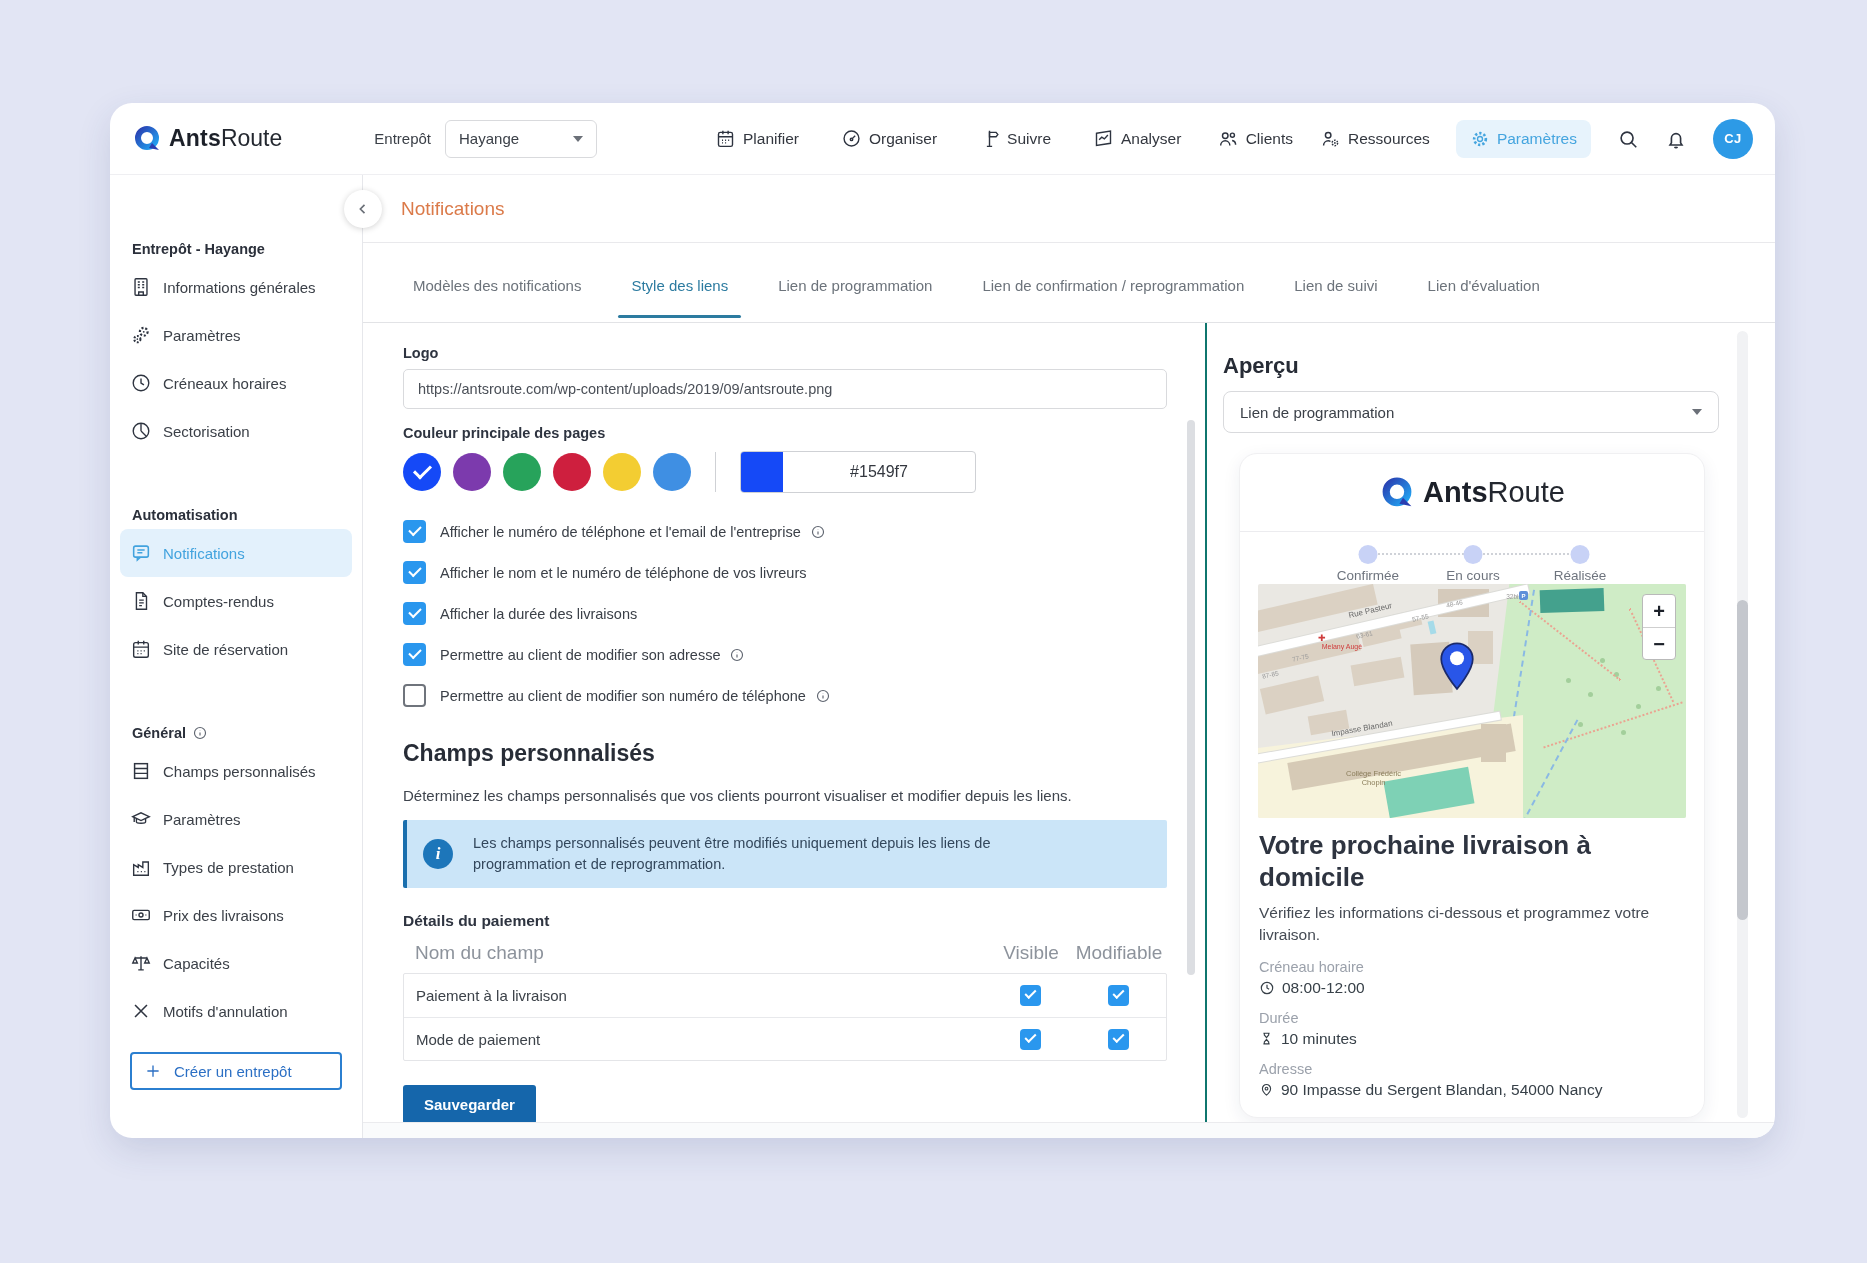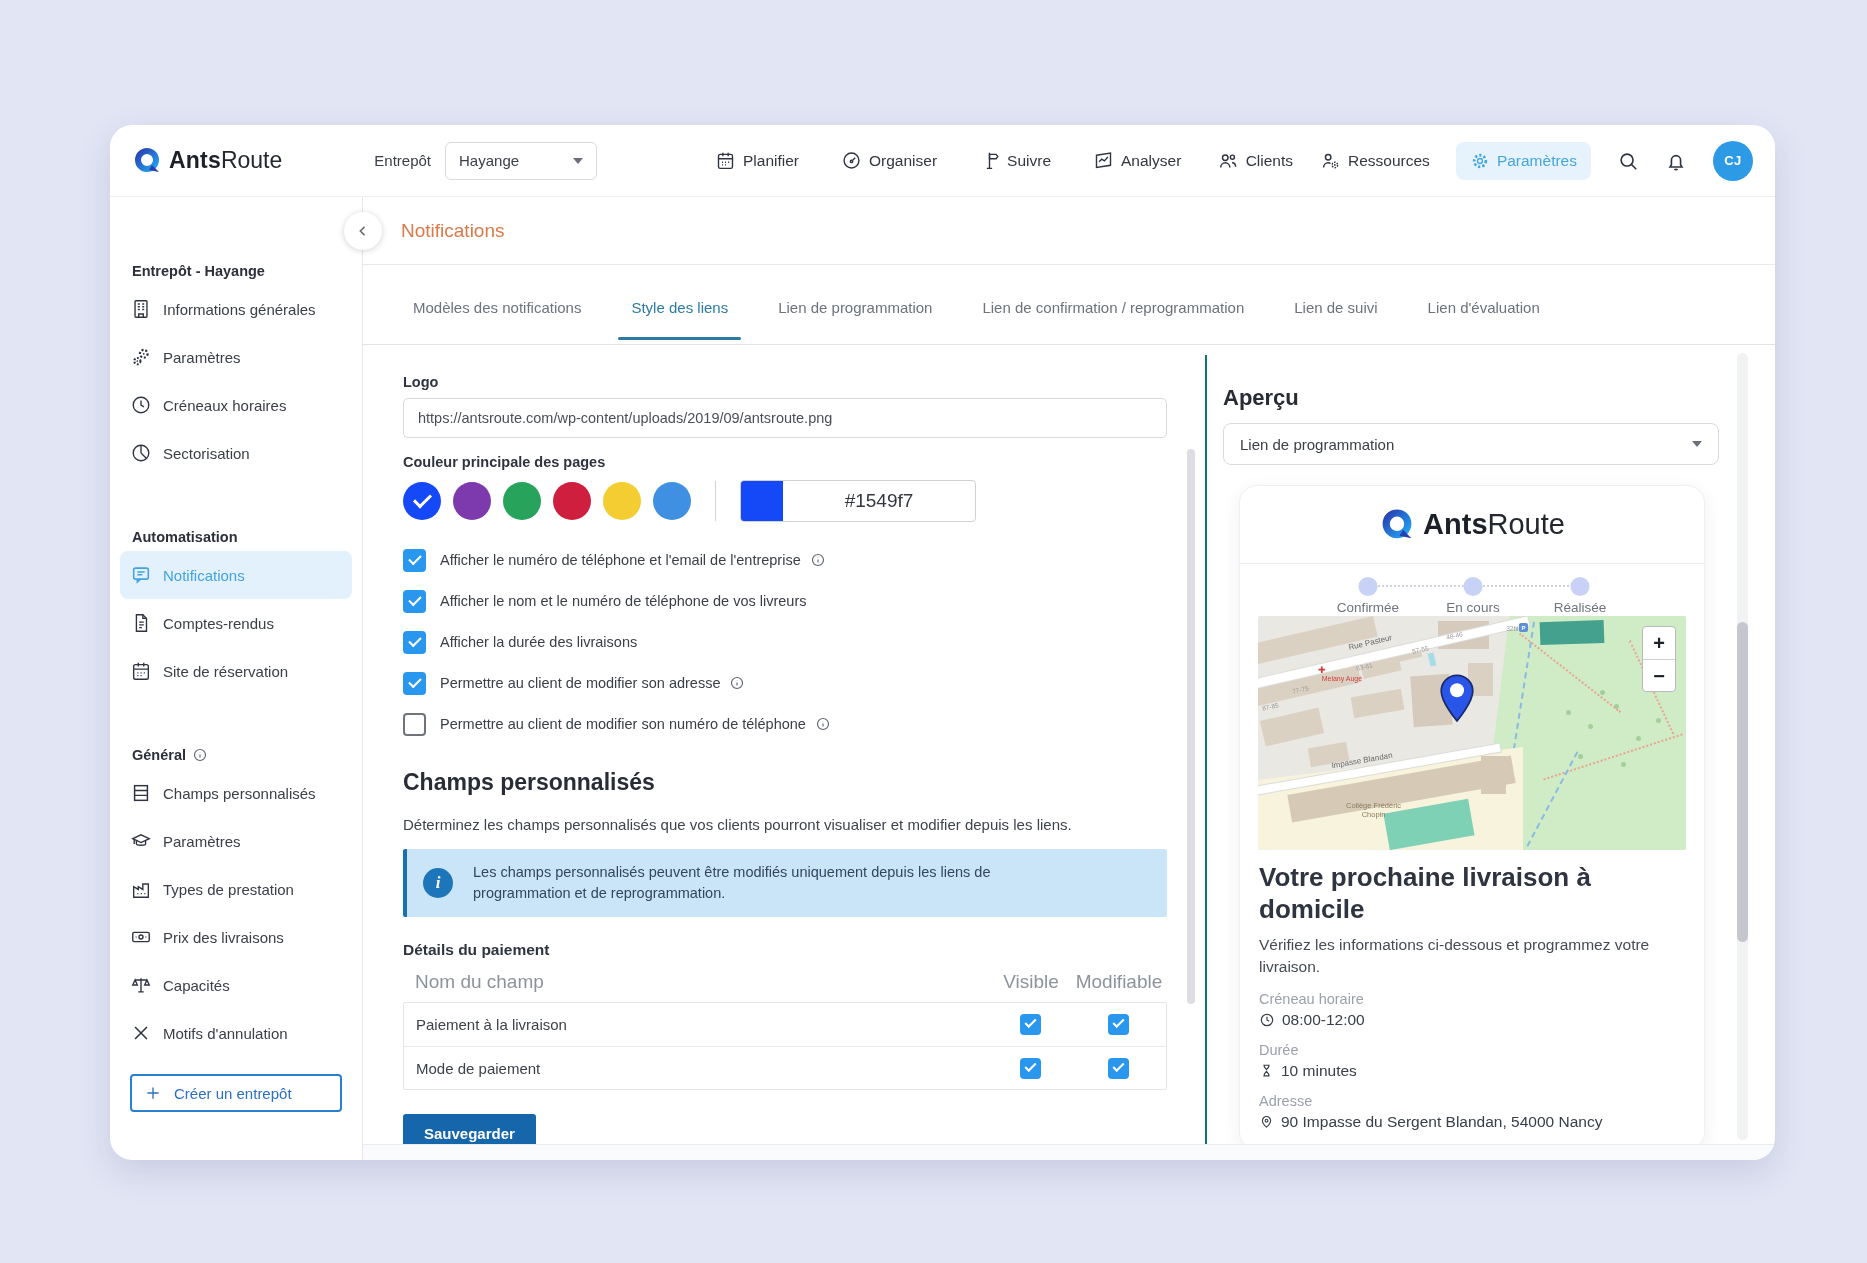--- a/index.html
+++ b/index.html
@@ -1,20 +1,20 @@
 <!DOCTYPE html>
 <html><head>
 <meta charset="utf-8">
 <style>
   * { margin:0; padding:0; box-sizing:border-box; }
   html,body { width:1867px; height:1263px; overflow:hidden; }
   body { background:#e2e5f4; font-family:"Liberation Sans","DejaVu Sans",sans-serif; color:#2e3440; }
   svg { display:block; }
 
-  .card { position:absolute; left:110px; top:125px; width:1665px; height:1035px; background:#fff;
+  .card { position:absolute; left:110px; top:103px; width:1665px; height:1035px; background:#fff;
           border-radius:22px; box-shadow:0 12px 34px rgba(45,55,110,.14); overflow:hidden;
           display:flex; flex-direction:column; }
 
   
   .nav { height:72px; flex:0 0 72px; display:flex; align-items:center; padding:0 22px; border-bottom:1px solid #efeff2; }
   .brand { display:flex; align-items:center; gap:7px; }
   .brand .b1 { font-weight:700; font-size:23px; color:#1c2029; letter-spacing:.2px; }
   .brand .b2 { font-weight:400; font-size:23px; color:#23272f; }
   .wh { display:flex; align-items:center; margin-left:92px; gap:14px; }
   .whl { font-size:15px; color:#3b4048; }
@@ -49,37 +49,37 @@
   .title-row { height:68px; flex:0 0 68px; border-bottom:1px solid #e9e9ec; display:flex; align-items:center; padding-left:38px; position:relative; }
   .back-circle { position:absolute; left:-19px; top:15px; width:38px; height:38px; border-radius:50%; background:#fff; border:none;
                  box-shadow:0 1px 6px rgba(0,0,0,.18); display:flex; align-items:center; justify-content:center; cursor:pointer; }
   .page-title { font-size:19px; font-weight:500; color:#db7a49; }
 
   .tabs { height:80px; flex:0 0 80px; border-bottom:1px solid #e2e3e6; display:flex; align-items:center; gap:50px; padding:6px 2px 0 50px; }
   .tab { position:relative; font-size:15px; color:#6c737b; cursor:pointer; white-space:nowrap; }
   .tab.active { color:#2c7ba0; }
   .tab.active::after { content:""; position:absolute; left:-13px; right:-13px; bottom:-24px; height:3px; background:#2c7ba0; border-radius:2px; }
 
-  .content { flex:1; display:flex; min-height:0; position:relative;align-items:center; }
+  .content { flex:1; display:flex; min-height:0; position:relative; }
   .bottom-strip { position:absolute; left:0; right:0; bottom:0; height:16px; background:#fafbfc; border-top:1px solid #ebebee; z-index:6; }
 
   
   .form-col { flex:1; min-width:0; padding:22px 38px 0 40px; overflow:hidden; position:relative; }
   .flabel { font-weight:700; font-size:14.5px; color:#2e3440; margin-bottom:8px; }
   .tinput { width:100%; height:40px; border:1px solid #d9dadd; border-radius:5px; padding:0 14px; font-size:14.5px; color:#4a4f57;
             font-family:inherit; background:#fff; }
   .clabel { font-weight:700; font-size:14.5px; color:#2e3440; margin:16px 0 10px; }
   .palette { display:flex; align-items:center; }
   .dot { width:38px; height:38px; border-radius:50%; margin-right:12px; position:relative; cursor:pointer; }
   .dot.sel::after { content:""; position:absolute; left:11px; top:12px; width:14px; height:7px;
                     border-left:3px solid #fff; border-bottom:3px solid #fff; transform:rotate(-45deg); }
   .vdiv { width:1px; height:40px; background:#cfd1d5; margin:0 24px 0 12px; }
   .hexbox { display:flex; align-items:center; width:236px; height:42px; border:1px solid #cfd1d5; border-radius:4px; overflow:hidden; cursor:pointer; background:#fff; }
   .hexswatch { width:42px; height:42px; flex:0 0 42px; }
-  .hexval { flex:1; text-align:center; font-size:19px; color:#33373f; }
+  .hexval { flex:1; text-align:center; font-size:16px; color:#33373f; }
 
   .cblist { margin-top:18px; }
   .cbrow { height:41px; display:flex; align-items:center; gap:14px; cursor:pointer; }
   .cb { width:23px; height:23px; border-radius:4px; position:relative; flex:0 0 23px; }
   .cb.on { background:#2a97ee; }
   .cb.on::after { content:""; position:absolute; left:6px; top:6px; width:10px; height:5px;
                   border-left:2.5px solid #fff; border-bottom:2.5px solid #fff; transform:rotate(-45deg); }
   .cb.off { background:#fff; border:2px solid #6f747c; }
   .cbl { font-size:14.5px; color:#3b4048; }
   .ig { margin-left:-4px; }

